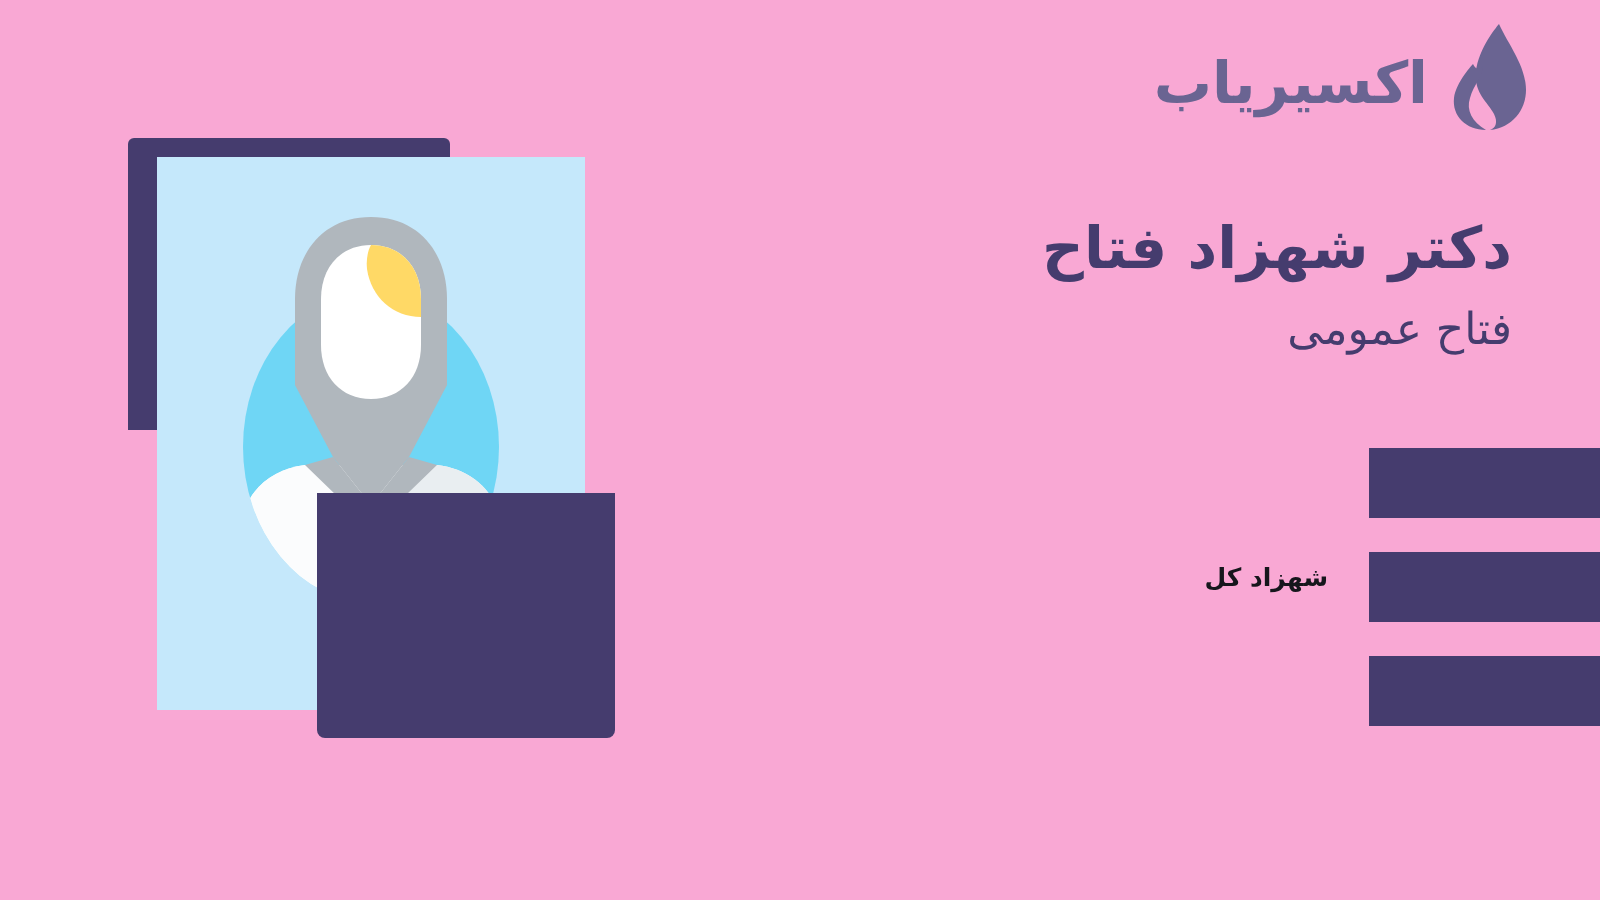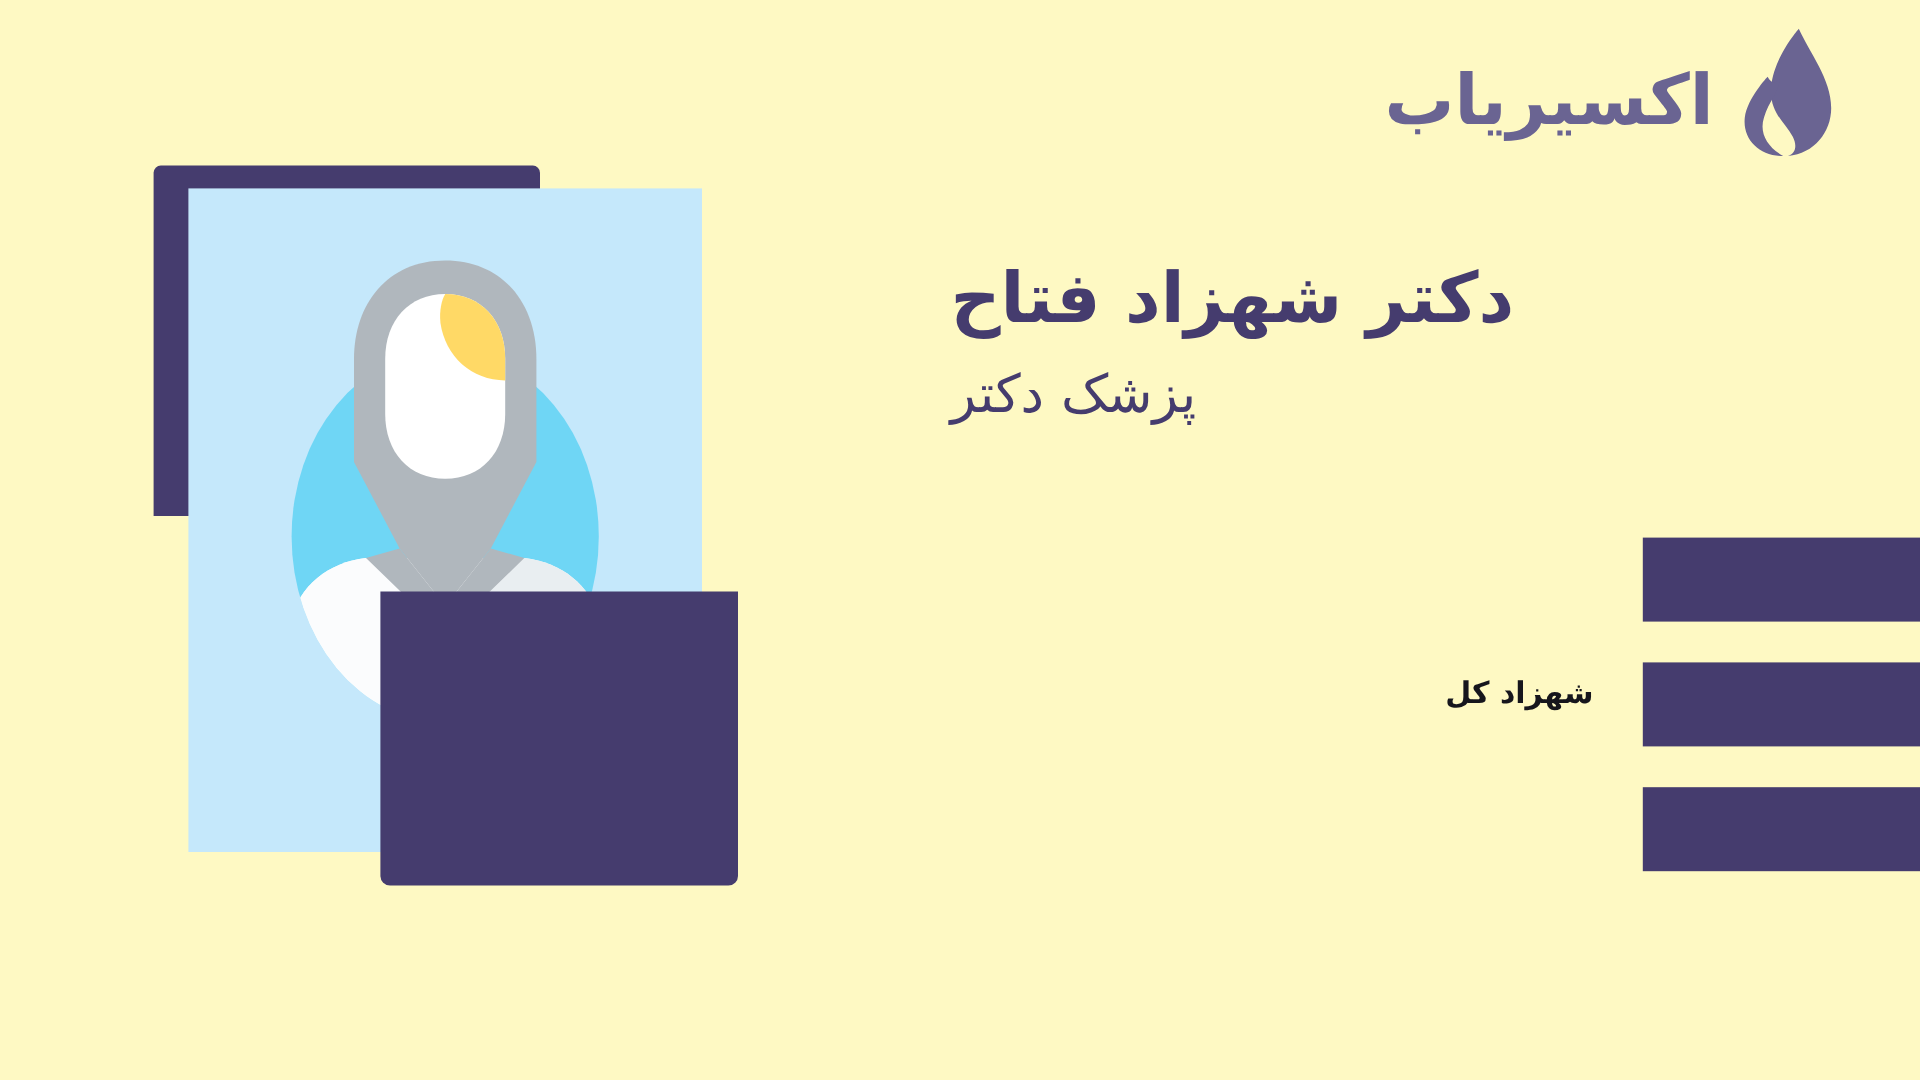--- a/index.html
+++ b/index.html
@@ -5,21 +5,21 @@
 <style>
   html, body {
     margin: 0;
     padding: 0;
     background: #ffffff;
   }
   #canvas {
     position: relative;
     width: 1600px;
     height: 900px;
-    background: #fef9c3;
+    background: #f9a8d4;
     overflow: hidden;
     font-family: "DejaVu Sans", "Liberation Sans", sans-serif;
   }
 
   
   #logo {
     position: absolute;
     top: 22px;
     right: 72px;
     display: flex;
@@ -85,21 +85,21 @@
     width: 428px;
     height: 553px;
   }
 
   
   #title-block {
     position: absolute;
     right: 88px;
     top: 215px;
     width: 720px;
-    text-align: left;
+    text-align: right;
     direction: rtl;
   }
   #doctor-name {
     font-family: "DejaVu Sans", "Liberation Sans", sans-serif;
     font-size: 58px;
     font-weight: 700;
     color: #453c6e;
     line-height: 1.15;
     margin: 0;
     white-space: nowrap;
@@ -227,21 +227,21 @@
                    L214 372 L148 308 Z" fill="#b0b7bd"></path>
         </g>
       </svg>
     </div>
 
     <div class="frame-front"></div>
   </div>
 
   <div id="title-block">
     <h1 id="doctor-name">دکتر شهزاد فتاح</h1>
-    <h2 id="doctor-specialty">پزشک دکتر</h2>
+    <h2 id="doctor-specialty">فتاح عمومی</h2>
   </div>
 
   <div id="department">شهزاد کل</div>
 
   <div class="deco-bar" id="deco-bar-1"></div>
   <div class="deco-bar" id="deco-bar-2"></div>
   <div class="deco-bar" id="deco-bar-3"></div>
 
 </div>
 

